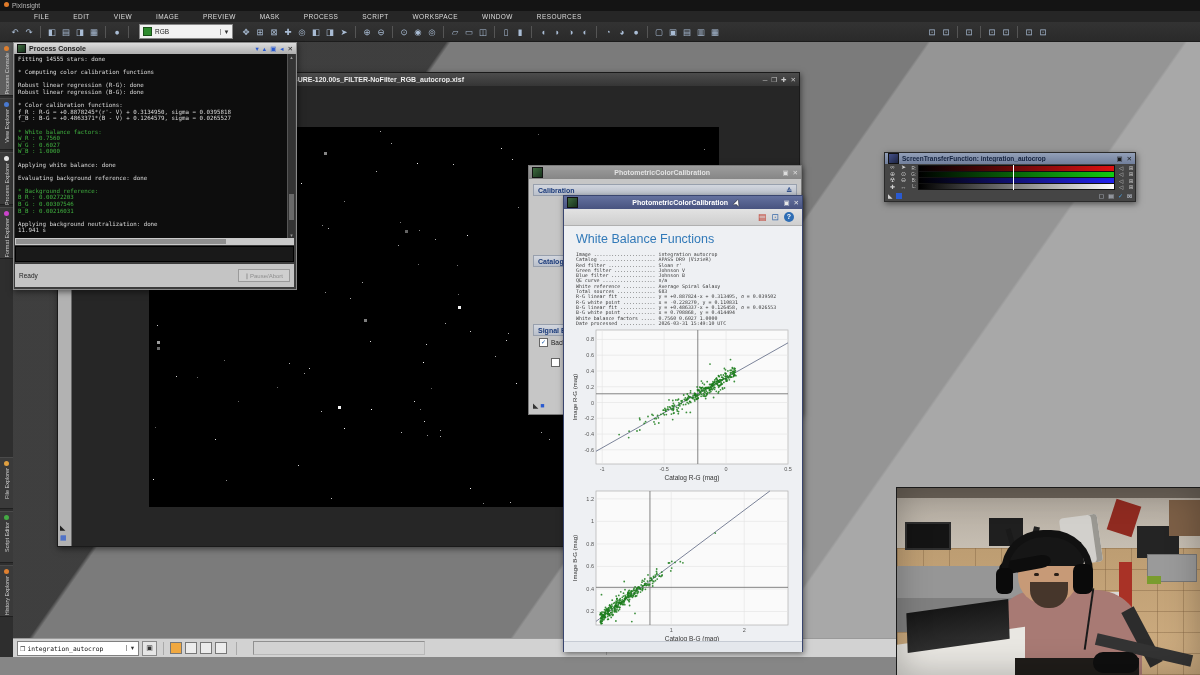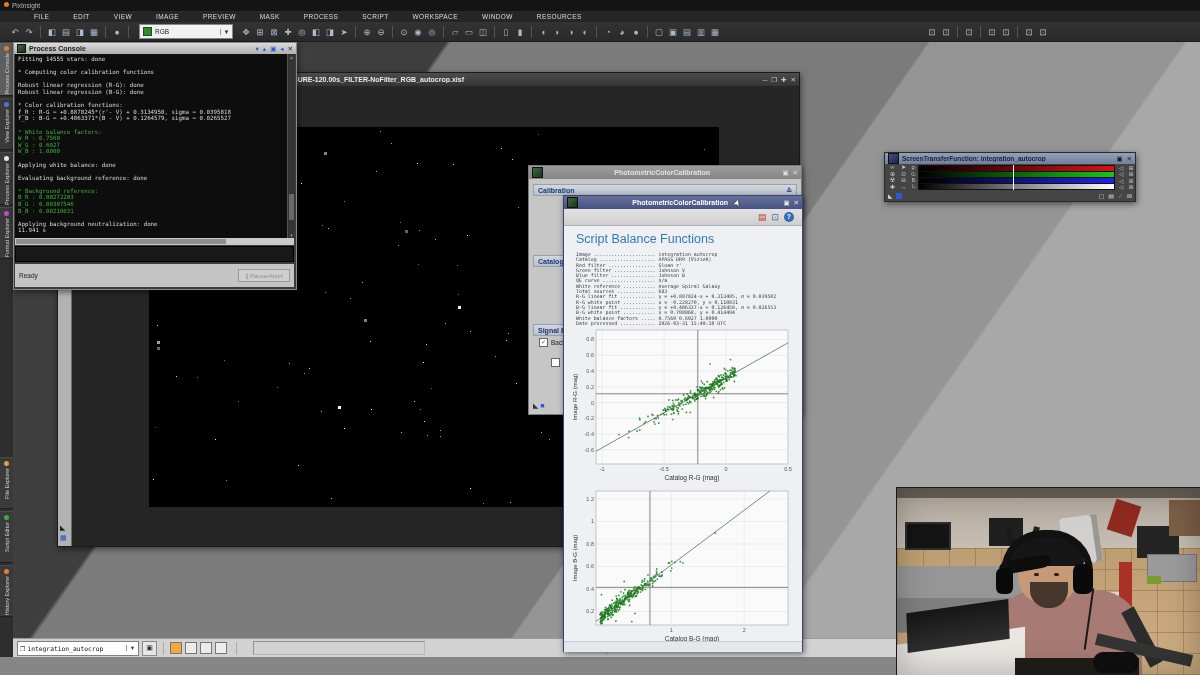--- a/index.html
+++ b/index.html
@@ -461,21 +461,21 @@
       <span class="wic"></span>
       <span class="wt">PhotometricColorCalibration</span>
       <span class="wbtn">▣</span>
       <span class="wbtn">✕</span>
     </div>
     <div id="wbftools">
       <span class="pdf">▤</span>
       <span class="scr">⊡</span>
       <span class="hlp">?</span>
     </div>
-    <div class="abs" id="wbfhead">Script Balance Functions</div>
+    <div class="abs" id="wbfhead">White Balance Functions</div>
     <div class="abs" id="wbfinfo">
         <div>Image ..................... integration_autocrop</div>
         <div>Catalog ................... APASS DR9 (VizieR)</div>
         <div>Red filter ................ Sloan r'</div>
         <div>Green filter .............. Johnson V</div>
         <div>Blue filter ............... Johnson B</div>
         <div>QE curve .................. n/a</div>
         <div>White reference ........... Average Spiral Galaxy</div>
         <div>Total sources ............. 683</div>
         <div>R-G linear fit ............ y = +0.887824·x + 0.313495, σ = 0.039502</div>

